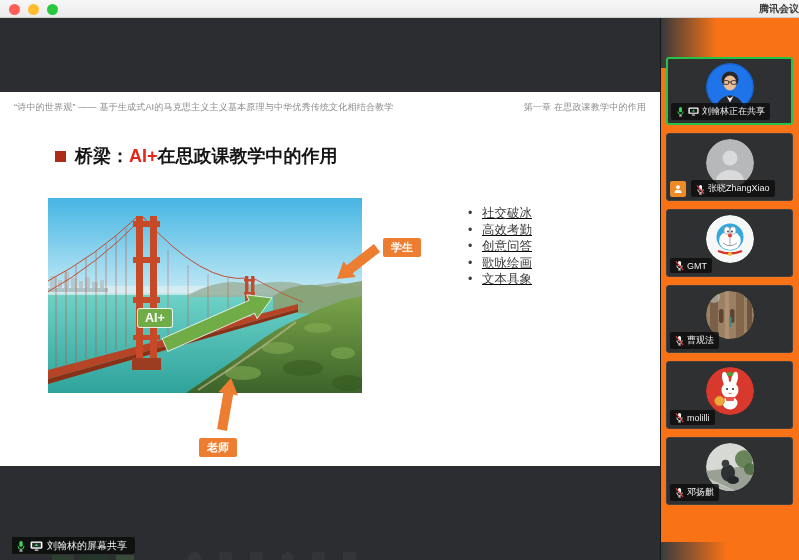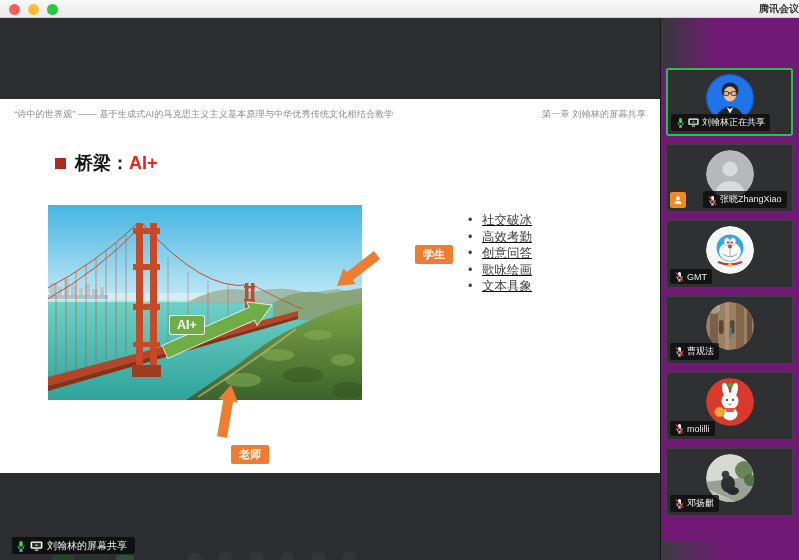--- a/index.html
+++ b/index.html
@@ -11,31 +11,31 @@
   .traffic { position:absolute; top:4px; left:9px; display:flex; gap:8px; }
   .traffic span { width:11px; height:11px; border-radius:50%; display:block; }
   .tl-red{ background:#ff5f57; } .tl-yellow{ background:#febc2e; } .tl-green{ background:#28c840; }
   .win-title { text-align:right; font-size:10px; font-weight:bold; color:#3c3c3c; line-height:17px; }
 
   .content { display:flex; height:542px; }
 
   
   .main { position:relative; width:661px; background:#2b2d30; border-right:1px solid #161719; overflow:hidden; }
 
-  .slide { position:absolute; left:0; top:81px; width:660px; height:374px; background:#fff; }
+  .slide { position:absolute; left:0; top:74px; width:660px; height:374px; background:#fff; }
   .slide-header { position:absolute; left:14px; right:14px; top:9px; display:flex; justify-content:space-between; font-size:9px; color:#8c8c8c; letter-spacing:.2px; }
   .slide-title { position:absolute; left:42px; top:52px; display:flex; align-items:center; font-size:18px; font-weight:bold; color:#151515;margin-left:13px; }
   .title-square { width:11px; height:11px; background:#ad2c17; margin-right:9px; flex:none; }
   .title-red { color:#e5261c; }
 
   .photo { position:absolute; left:48px; top:106px; width:314px; height:195px; }
 
   .arrows { position:absolute; left:0; top:0; width:660px; height:374px; pointer-events:none; }
 
-  .callout { position:absolute; color:#fff; font-weight:bold; border-radius:2px; padding:2px 8px; font-size:11px;margin-left:32px; }
+  .callout { position:absolute; color:#fff; font-weight:bold; border-radius:2px; padding:2px 8px; font-size:11px; }
   .callout-orange { background:#ED7D31; }
   .callout-green { background:#70AD47; box-shadow:0 0 0 1px rgba(255,255,255,.85); font-size:12.5px; padding:2px 7px; }
   .co-student { left:383px; top:146px; }
   .co-ai { left:138px; top:217px; }
   .co-teacher { left:199px; top:346px; }
 
   .bullets { position:absolute; left:466px; top:114px; width:180px; list-style:none;text-decoration:underline; }
   .bullets li { position:relative; padding-left:16px; max-width:104px; font-size:12.5px; line-height:1.12; color:#3d3d3d; margin-bottom:2.5px; }
   .bullets li::before { content:"•"; position:absolute; left:2px; top:0; color:#3d3d3d; }
 
@@ -45,31 +45,31 @@
   .strip-under i { display:block; width:22px; height:5px; background:#2e4030; border-radius:1px; }
   .strip-under i:nth-child(2){ background:#24352b; width:30px; }
   .strip-under i:nth-child(3){ background:#384a38; width:18px; }
 
   
   .bottom-icons { position:absolute; left:188px; top:534px; display:flex; gap:18px; opacity:.55; }
   .bottom-icons i { display:block; width:13px; height:13px; border-radius:3px; background:#3a3d41; }
   .bottom-icons i.round { border-radius:50%; }
 
   
-  .sidebar { position:relative; width:138px; background:#701a75; padding:50px 6px 0 5px; }
+  .sidebar { position:relative; width:138px; background:#f97316; padding:39px 6px 0 5px; }
   .sb-glow-top { position:absolute; left:0; top:0; width:56px; height:50px; background:linear-gradient(to right,#37393c,rgba(34,36,38,0)); }
   .sb-glow-bottom { position:absolute; left:0; bottom:0; width:66px; height:18px; background:linear-gradient(to right,#3a3c3f,rgba(34,36,38,0)); }
 
   .tile { position:relative; width:127px; height:68px; background:#2e3032; border:1px solid #3f4144; border-radius:3px; margin-bottom:8px; }
   .tile.active { border:2px solid #26c348; }
   .avatar { width:48px; height:48px; border-radius:50%; overflow:hidden; margin:5px auto 0; }
   .tile.active .avatar { margin-top:4px; }
   .name-badge { position:absolute; left:3px; bottom:3px; display:flex; align-items:center; gap:3px; background:rgba(12,12,12,.78); border-radius:2px; padding:2px 5px; font-size:9px; color:#ededed; white-space:nowrap; max-width:118px; overflow:hidden; }
   .host-badge { position:absolute; left:3px; bottom:3px; width:16px; height:16px; background:#ef8b27; border-radius:2px; display:flex; align-items:center; justify-content:center; }
-  .name-badge.shifted { left:36px;align-items:flex-end; }
+  .name-badge.shifted { left:24px;align-items:flex-end; }
   .micro { flex:none; }
 </style>
 </head>
 <body>
 
 <div class="app">
 
   <div class="titlebar">
     <div class="traffic">
       <span class="tl-red"></span>
@@ -79,27 +79,28 @@
     <div class="win-title">腾讯会议</div>
   </div>
 
   <div class="content">
 
     <div class="main">
 
       <div class="slide">
         <div class="slide-header">
           <span>“诗中的世界观” —— 基于生成式AI的马克思主义主义基本原理与中华优秀传统文化相结合教学</span>
-          <span>第一章 刘翰林的屏幕共享</span>
+          <span>第一章 在思政课教学中的作用</span>
         </div>
 
         <div class="slide-title">
           <span class="title-square"></span>
           <span>桥梁：</span>
           <span class="title-red">AI+</span>
+          <span>在思政课教学中的作用</span>
         </div>
 
         <svg class="photo" viewBox="0 0 314 195">
           <defs>
             <linearGradient id="sky" x1="0" y1="0" x2="0" y2="1">
               <stop offset="0" stop-color="#46b5e3"></stop>
                 <stop offset="1" stop-color="#c9ecf6"></stop>
             </linearGradient>
             <linearGradient id="water" x1="0" y1="0" x2="0" y2="1">
               <stop offset="0" stop-color="#6fd2c8"></stop>

